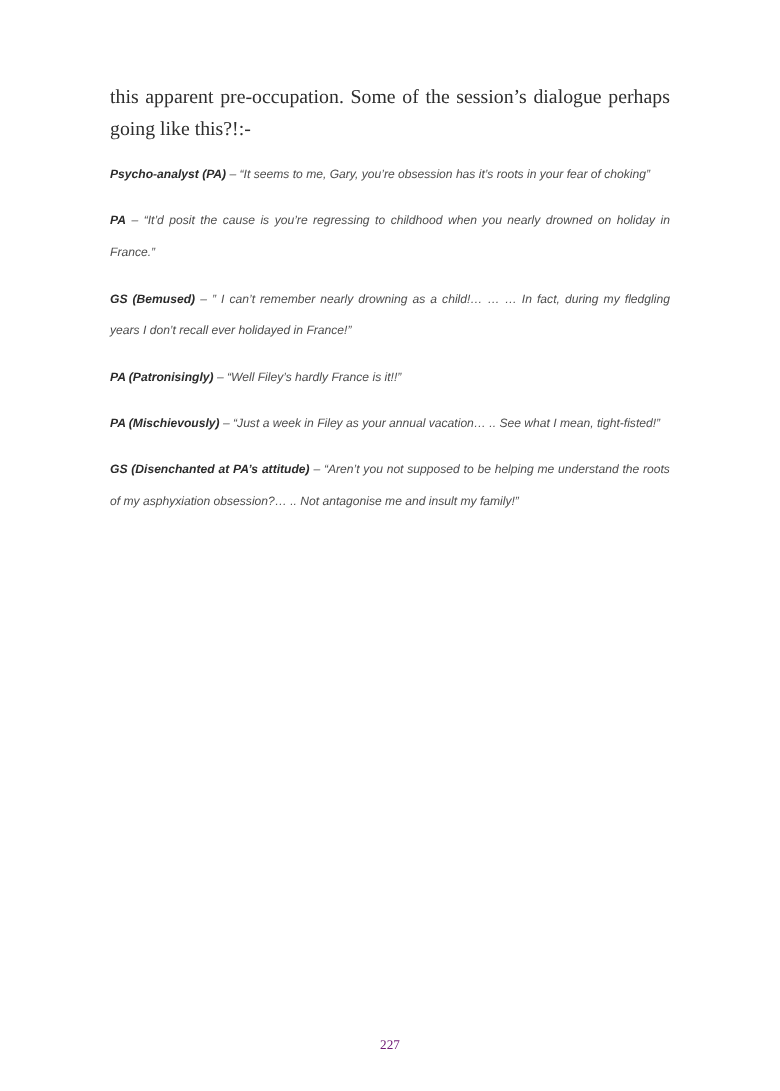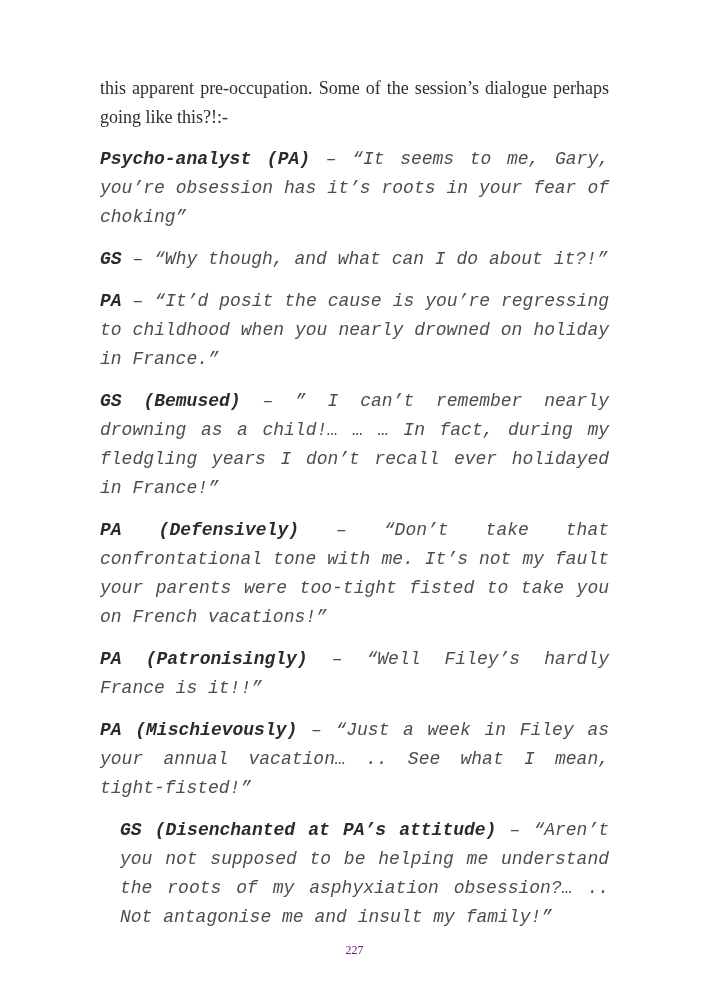--- a/index.html
+++ b/index.html
@@ -22,31 +22,30 @@
   }
   p.intro {
     font-family: "Liberation Serif", serif;
     font-size: 18px;
     line-height: 29px;
     color: #2e2e2e;
     text-align: justify;
     margin: 0 0 13px 0;
   }
   p.dialogue {
-    font-family: Liberation Mono, monospace;
+    font-family: Liberation Sans, sans-serif;
     font-style: italic;
-    font-size: 18px;
+    font-size: 11px;
     line-height: 29px;
     color: #4d4d4d;
     text-align: justify;
     margin: 0 0 13px 0;
   }
   p.dialogue:last-of-type {
     margin-bottom: 0;
-    margin-left: 20px;
   }
   .speaker {
     font-weight: bold;
     font-style: italic;
     color: #2b2b2b;
   }
   .speech {
     font-style: italic;
   }
   .page-number {
@@ -66,39 +65,31 @@
 <div class="page">
   <div class="content">
 
     <p class="intro">this apparent pre-occupation. Some of the session’s dialogue perhaps going like this?!:-</p>
 
     <p class="dialogue">
       <span class="speaker">Psycho-analyst (PA)</span>
       <span class="speech">– “It seems to me, Gary, you’re obsession has it’s roots in your fear of choking”</span>
     </p>
 
-    <p class="dialogue">
-      <span class="speaker">GS</span>
-      <span class="speech">– “Why though, and what can I do about it?!”</span>
-    </p>
 
     <p class="dialogue">
       <span class="speaker">PA</span>
       <span class="speech">– “It’d posit the cause is you’re regressing to childhood when you nearly drowned on holiday in France.”</span>
     </p>
 
     <p class="dialogue">
       <span class="speaker">GS (Bemused)</span>
       <span class="speech">– ” I can’t remember nearly drowning as a child!… … … In fact, during my fledgling years I don’t recall ever holidayed in France!”</span>
     </p>
 
-    <p class="dialogue">
-      <span class="speaker">PA (Defensively)</span>
-      <span class="speech">– “Don’t take that confrontational tone with me. It’s not my fault your parents were too-tight fisted to take you on French vacations!”</span>
-    </p>
 
 
     <p class="dialogue">
       <span class="speaker">PA (Patronisingly)</span>
       <span class="speech">– “Well Filey’s hardly France is it!!”</span>
     </p>
 
 
     <p class="dialogue">
       <span class="speaker">PA (Mischievously)</span>

